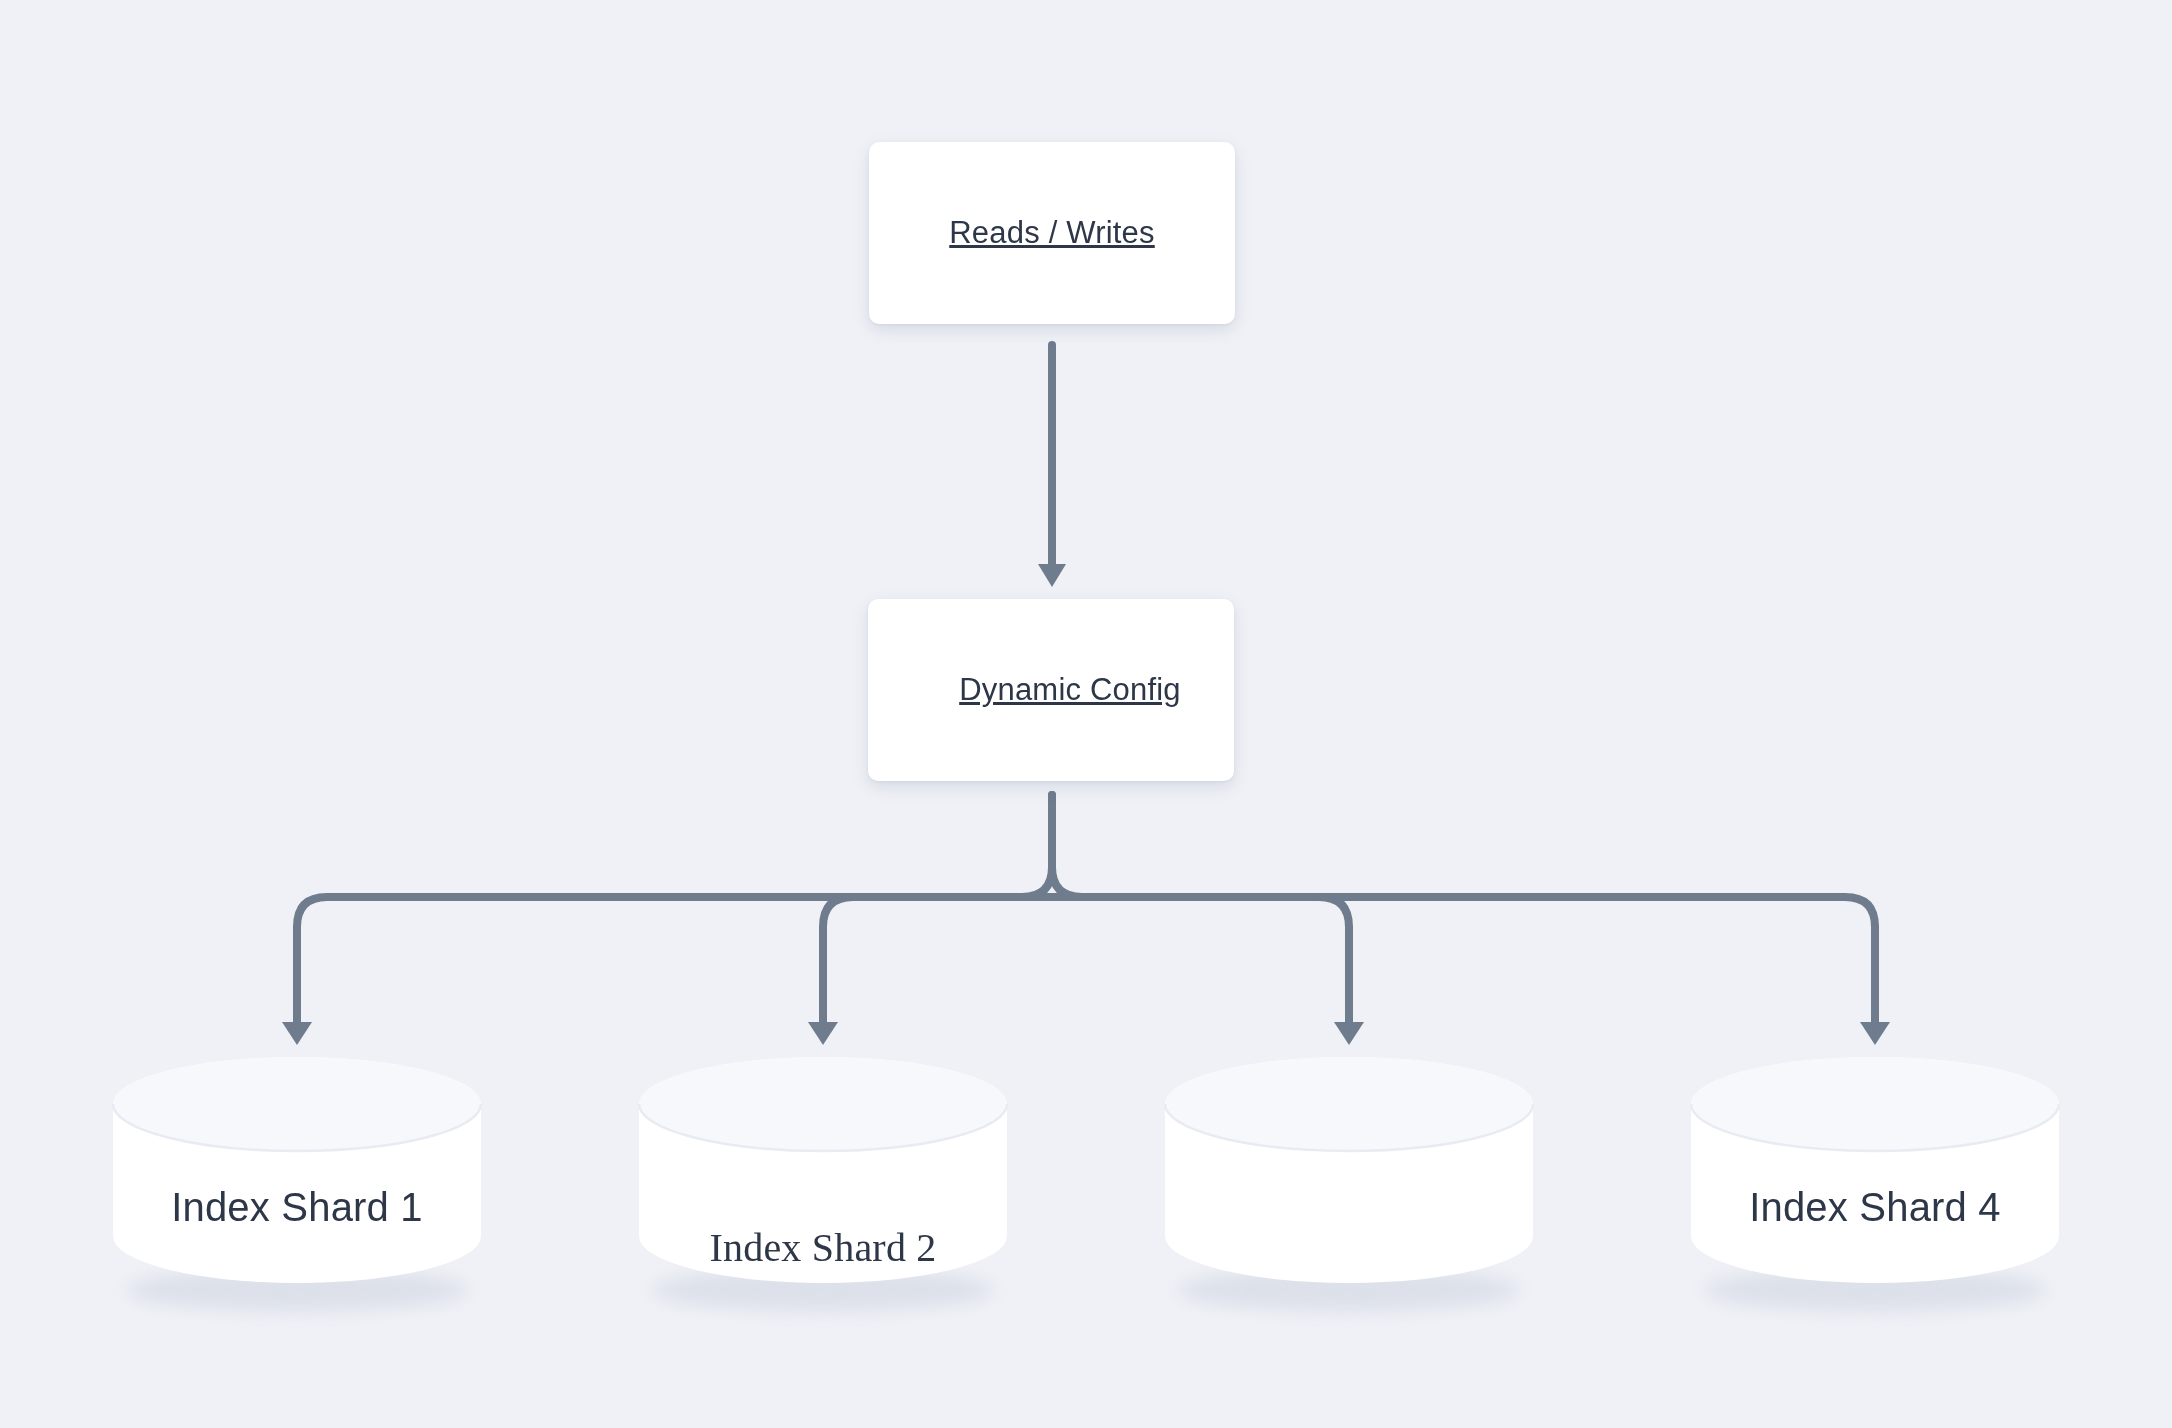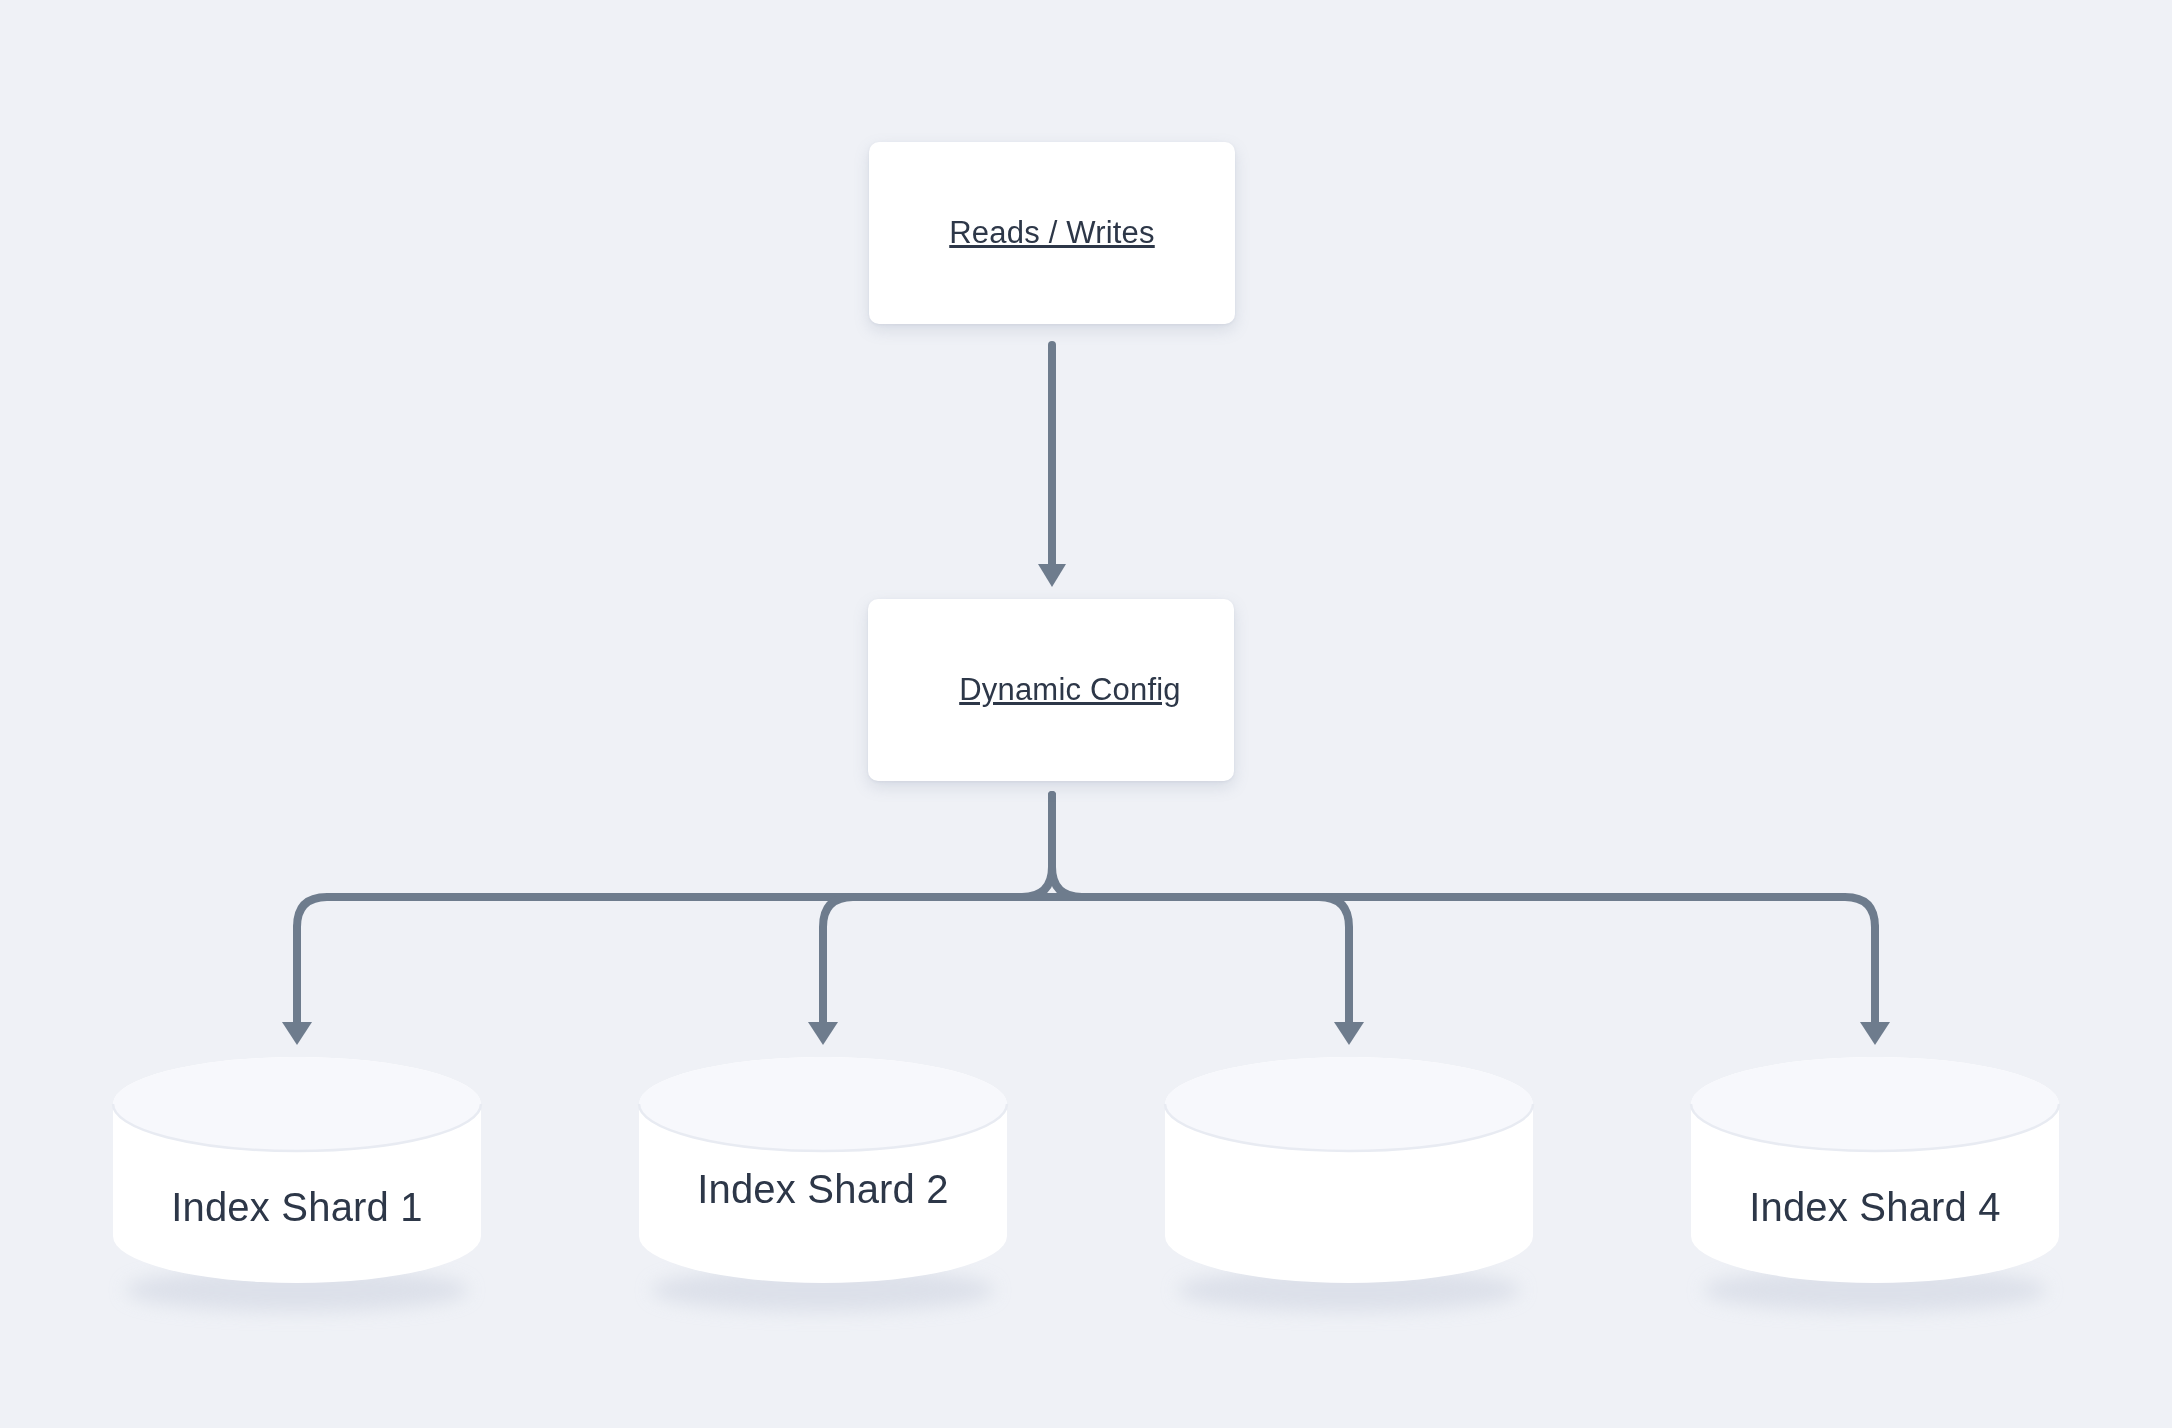--- a/index.html
+++ b/index.html
@@ -105,16 +105,16 @@
   </svg>
 
   <div class="node-box" style="left:869px;top:142px;">
     <span>Reads / Writes</span>
   </div>
   <div class="node-box" style="left:868px;top:599px;padding-left:38px;">
     <span>Dynamic Config</span>
   </div>
 
   <div class="shard-label" style="left:113px;top:1186px;">Index Shard 1</div>
-  <div class="shard-label" style="left:639px;top:1168px;">Index Shard 2</div>
+  <div class="shard-label" style="left:639px;top:1226px;font-family:Liberation Serif, serif;">Index Shard 2</div>
   <div class="shard-label" style="left:1691px;top:1186px;">Index Shard 4</div>
 
 </div>
 
 </body></html>

